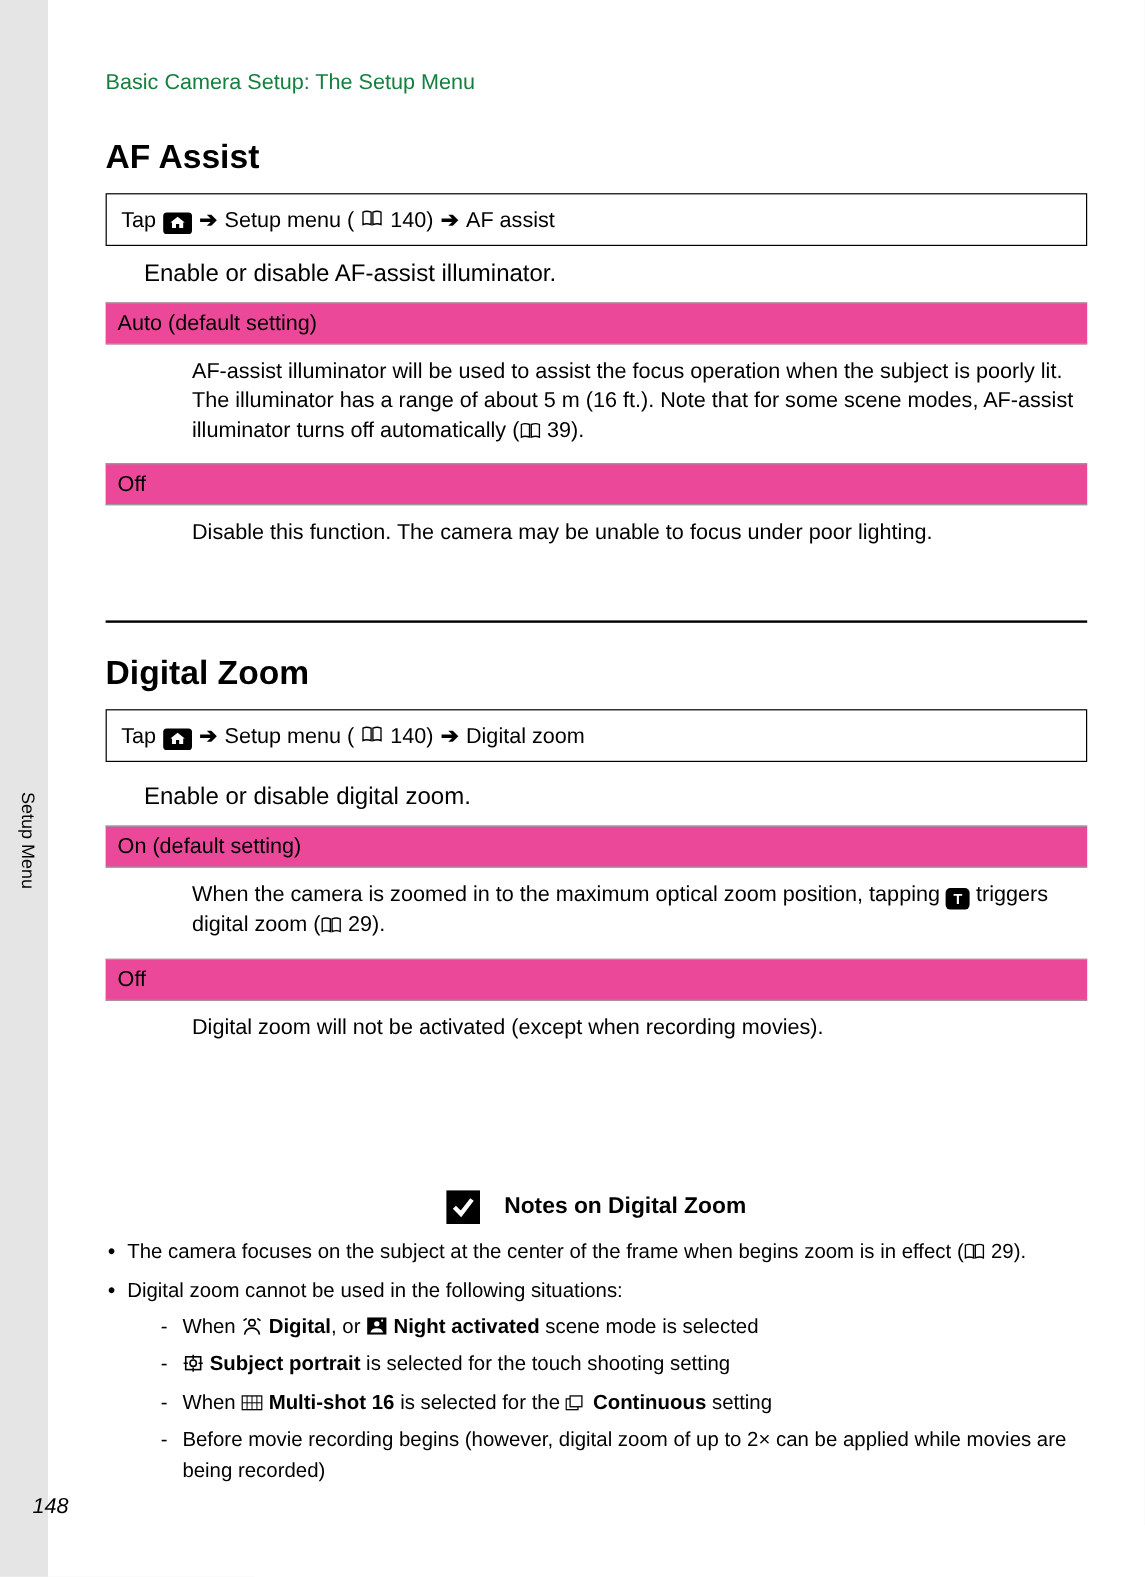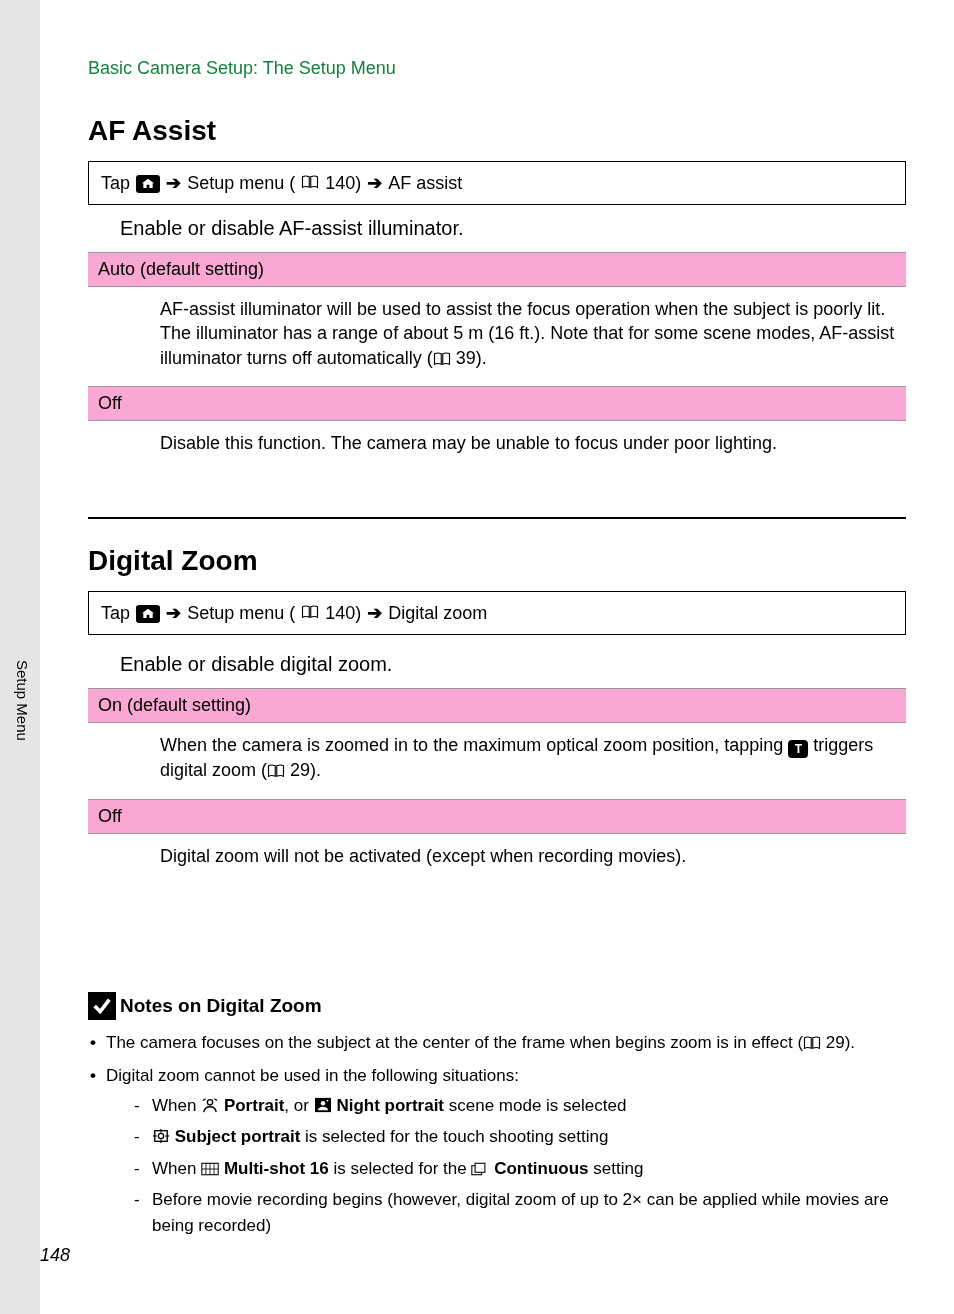--- a/index.html
+++ b/index.html
@@ -30,21 +30,21 @@
     font-size: 28px;
     font-weight: 700;
     margin-bottom: 14px;
   }
   .nav-box {
     border: 1px solid #000;
     padding: 10px 12px;
     font-size: 18px;
     margin-bottom: 12px;
     display: flex;
-    align-items: center;
+    align-items: flex-end;
     gap: 6px;
     flex-wrap: wrap;
   }
   .home-icon {
     display: inline-flex;
     align-items: center;
     justify-content: center;
     background: #000;
     color: #fff;
     border-radius: 3px;
@@ -74,21 +74,21 @@
     vertical-align: -2px;
   }
   .intro {
     font-size: 20px;
     font-weight: 300;
     margin-bottom: 12px;
     margin-left: 32px;
   }
   .opt-table { width: 100%; border-collapse: collapse; }
   .opt-header {
-    background: #f9a8d4;
+    background: #ec4899;
     border-top: 1px solid #999;
     border-bottom: 1px solid #999;
     padding: 6px 10px;
     font-size: 18px;
     font-weight: 400;
   }
   .opt-body {
     padding: 10px 10px 14px 72px;
     font-size: 18px;
     font-weight: 300;
@@ -105,42 +105,43 @@
     top: 660px;
     writing-mode: vertical-rl;
     font-size: 15px;
     font-weight: 400;
     color: #000;
   }
   .notes-block { margin-top: 110px; }
   .notes-title-row {
     display: flex;
     align-items: center;
-    gap: 4px;
+    gap: 20px;
     margin-bottom: 10px;
+    justify-content: center;
   }
   .check-box {
     width: 28px; height: 28px;
     background: #000;
     display: inline-flex;
     align-items: center;
     justify-content: center;
   }
   .check-box svg { width: 22px; height: 22px; }
   .notes-title { font-size: 19px; font-weight: 700; }
   .notes-list { list-style: none; font-size: 17px; font-weight: 300; line-height: 1.5; }
   .notes-list > li { position: relative; padding-left: 18px; margin-bottom: 6px; }
   .notes-list > li::before { content: "•"; position: absolute; left: 2px; top: 0; font-weight: 700; }
   .sub-list { list-style: none; padding-left: 28px; margin-top: 4px; }
   .sub-list > li { position: relative; padding-left: 18px; margin-bottom: 4px; }
   .sub-list > li::before { content: "-"; position: absolute; left: 0; top: 0; }
   .bold { font-weight: 700; }
   .page-num {
     position: absolute;
-    left: 40px;
+    left: 27px;
     bottom: 48px;
     font-size: 18px;
     font-style: italic;
   }
   .glyph-icon { display:inline-block; width:18px; vertical-align:-2px; }
 </style>
 </head>
 <body>
 
 <div class="page">
@@ -230,27 +231,27 @@
       </li>
       <li>
         <span>Digital zoom cannot be used in the following situations:</span>
         <ul class="sub-list">
           <li>
             <span>When </span><span class="glyph-icon"><svg width="18" height="16" viewBox="0 0 20 18">
                   <circle cx="10" cy="6" r="3" fill="none" stroke="#000" stroke-width="1.5"></circle>
                   <path d="M3 17 Q4 11 10 11 Q16 11 17 17" fill="none" stroke="#000" stroke-width="1.5"></path>
                   <path d="M2 4 L5 2 M18 4 L15 2" stroke="#000" stroke-width="1.5"></path>
                 </svg></span>
-            <span class="bold">Portrait</span><span>, or </span><span class="glyph-icon"><svg width="18" height="16" viewBox="0 0 20 18">
+            <span class="bold">Digital</span><span>, or </span><span class="glyph-icon"><svg width="18" height="16" viewBox="0 0 20 18">
                   <rect x="1" y="1" width="18" height="16" fill="#000"></rect>
                   <circle cx="10" cy="7" r="2.5" fill="#fff"></circle>
                   <path d="M4 15 Q5 11 10 11 Q15 11 16 15" fill="#fff"></path>
                   <circle cx="15" cy="4" r="1" fill="#fff"></circle>
                 </svg></span>
-            <span class="bold">Night portrait</span><span> scene mode is selected</span>
+            <span class="bold">Night activated</span><span> scene mode is selected</span>
           </li>
           <li>
             <span class="glyph-icon"><svg width="18" height="16" viewBox="0 0 20 18">
                   <rect x="3" y="3" width="14" height="12" fill="none" stroke="#000" stroke-width="1.5"></rect>
                   <circle cx="10" cy="9" r="3" fill="none" stroke="#000" stroke-width="1.5"></circle>
                   <line x1="10" y1="1" x2="10" y2="5" stroke="#000" stroke-width="1.5"></line>
                   <line x1="10" y1="13" x2="10" y2="17" stroke="#000" stroke-width="1.5"></line>
                   <line x1="1" y1="9" x2="5" y2="9" stroke="#000" stroke-width="1.5"></line>
                   <line x1="15" y1="9" x2="19" y2="9" stroke="#000" stroke-width="1.5"></line>
                 </svg></span>

